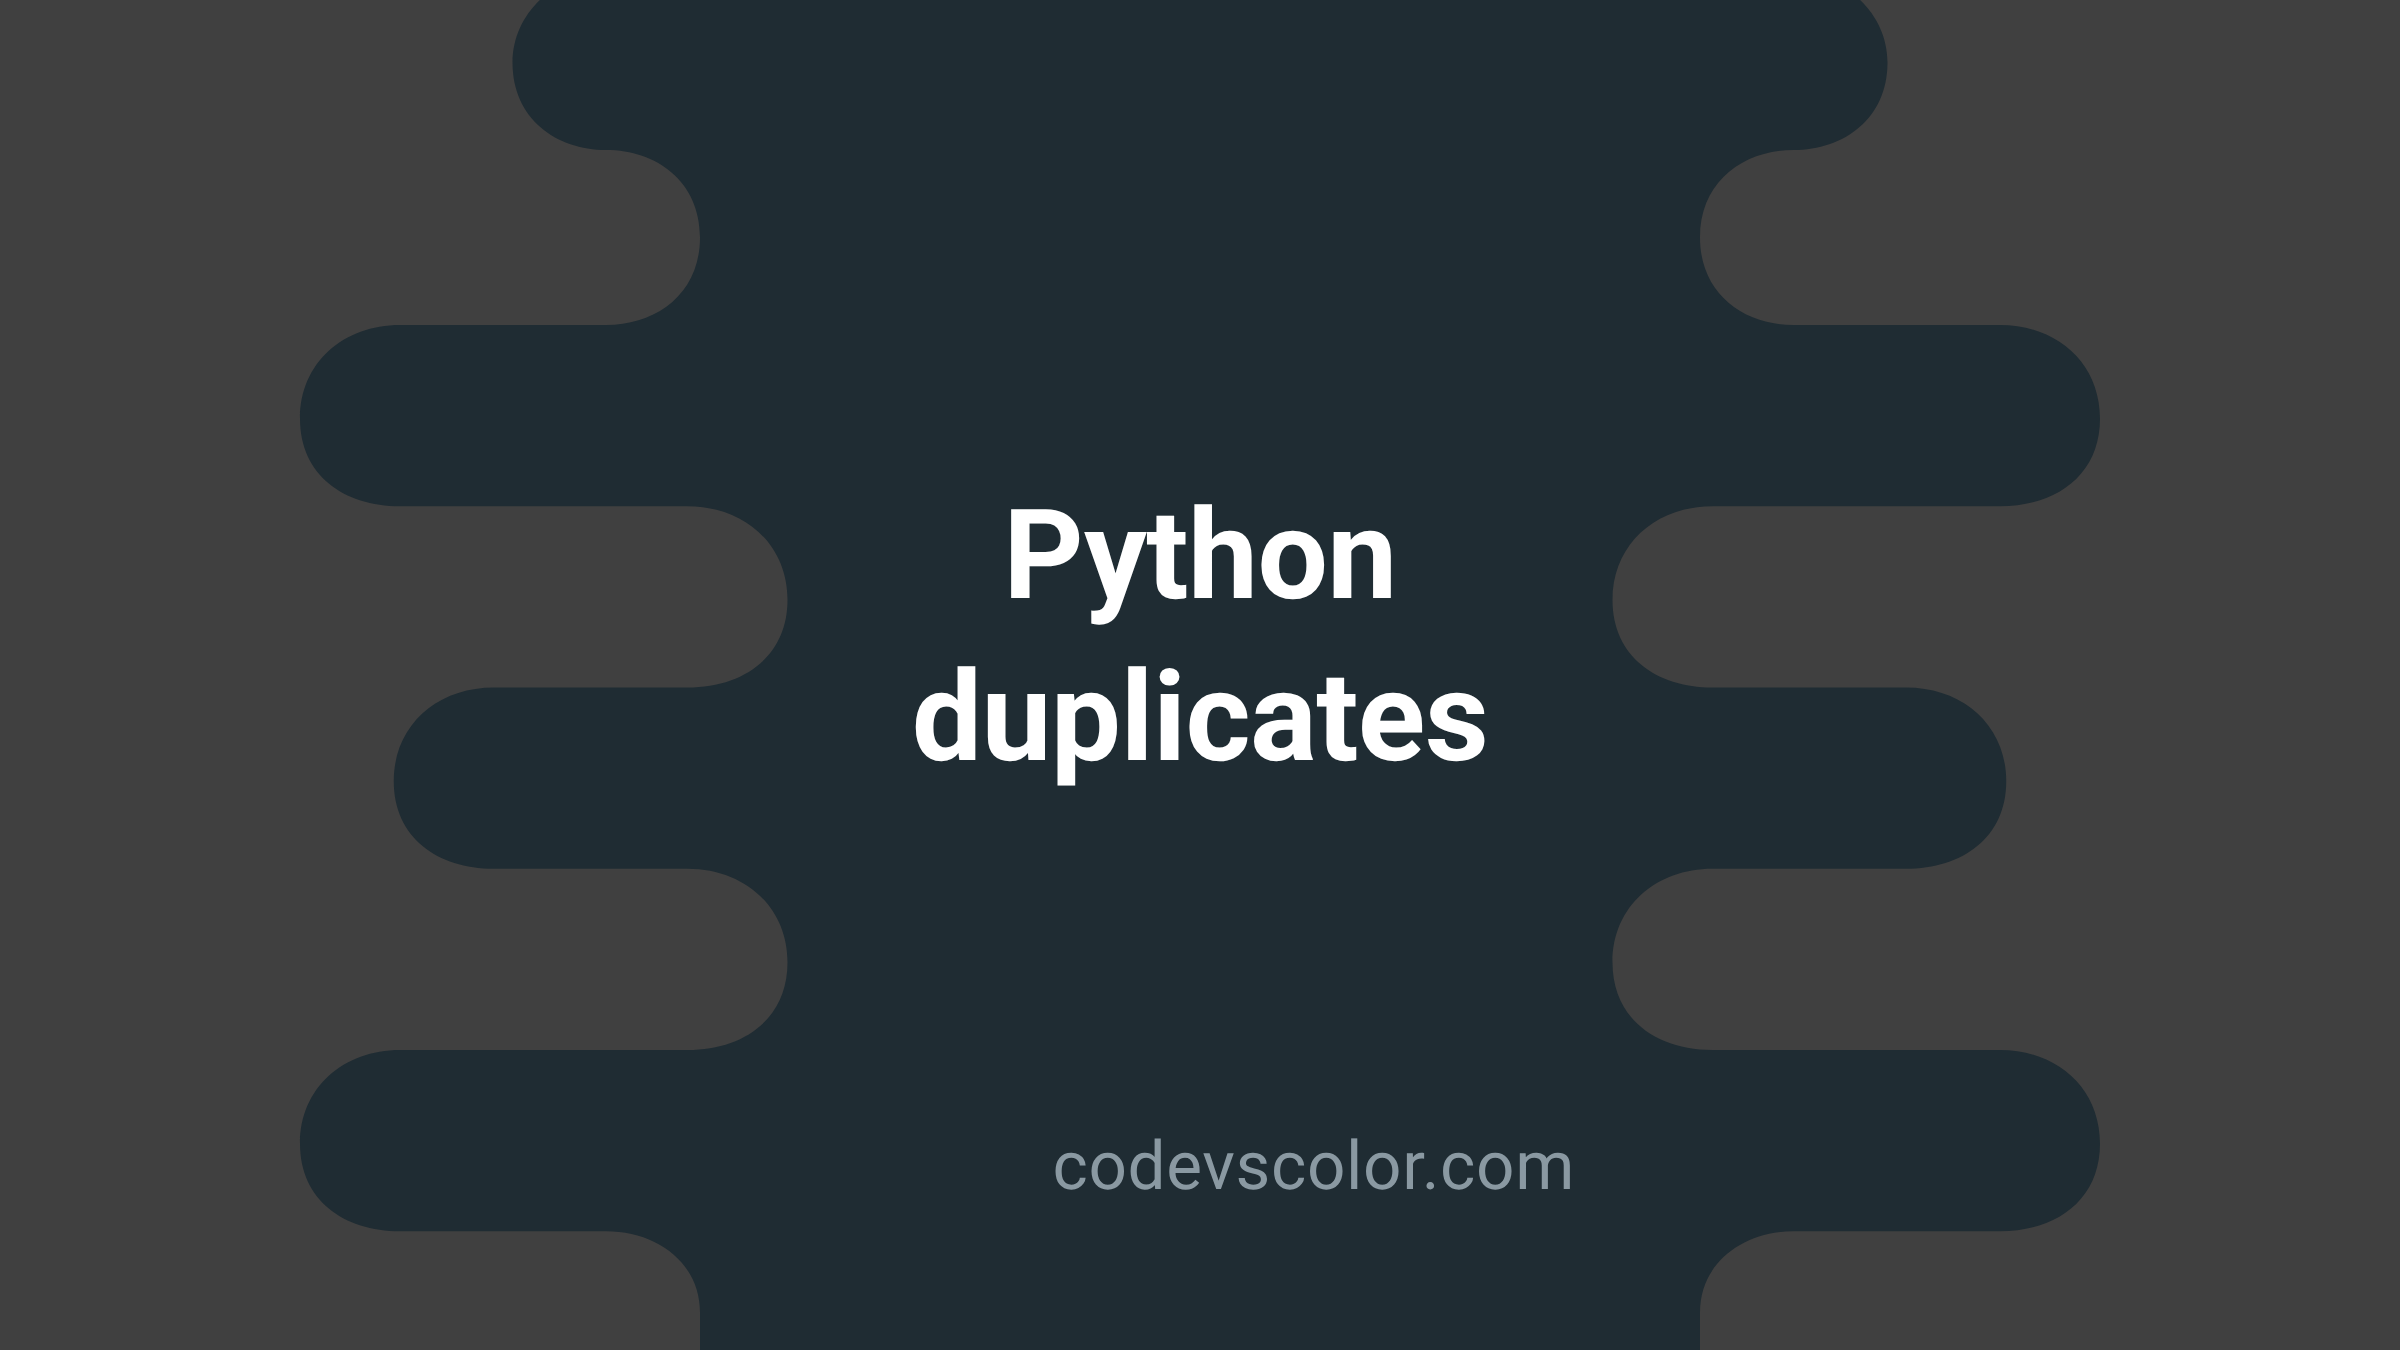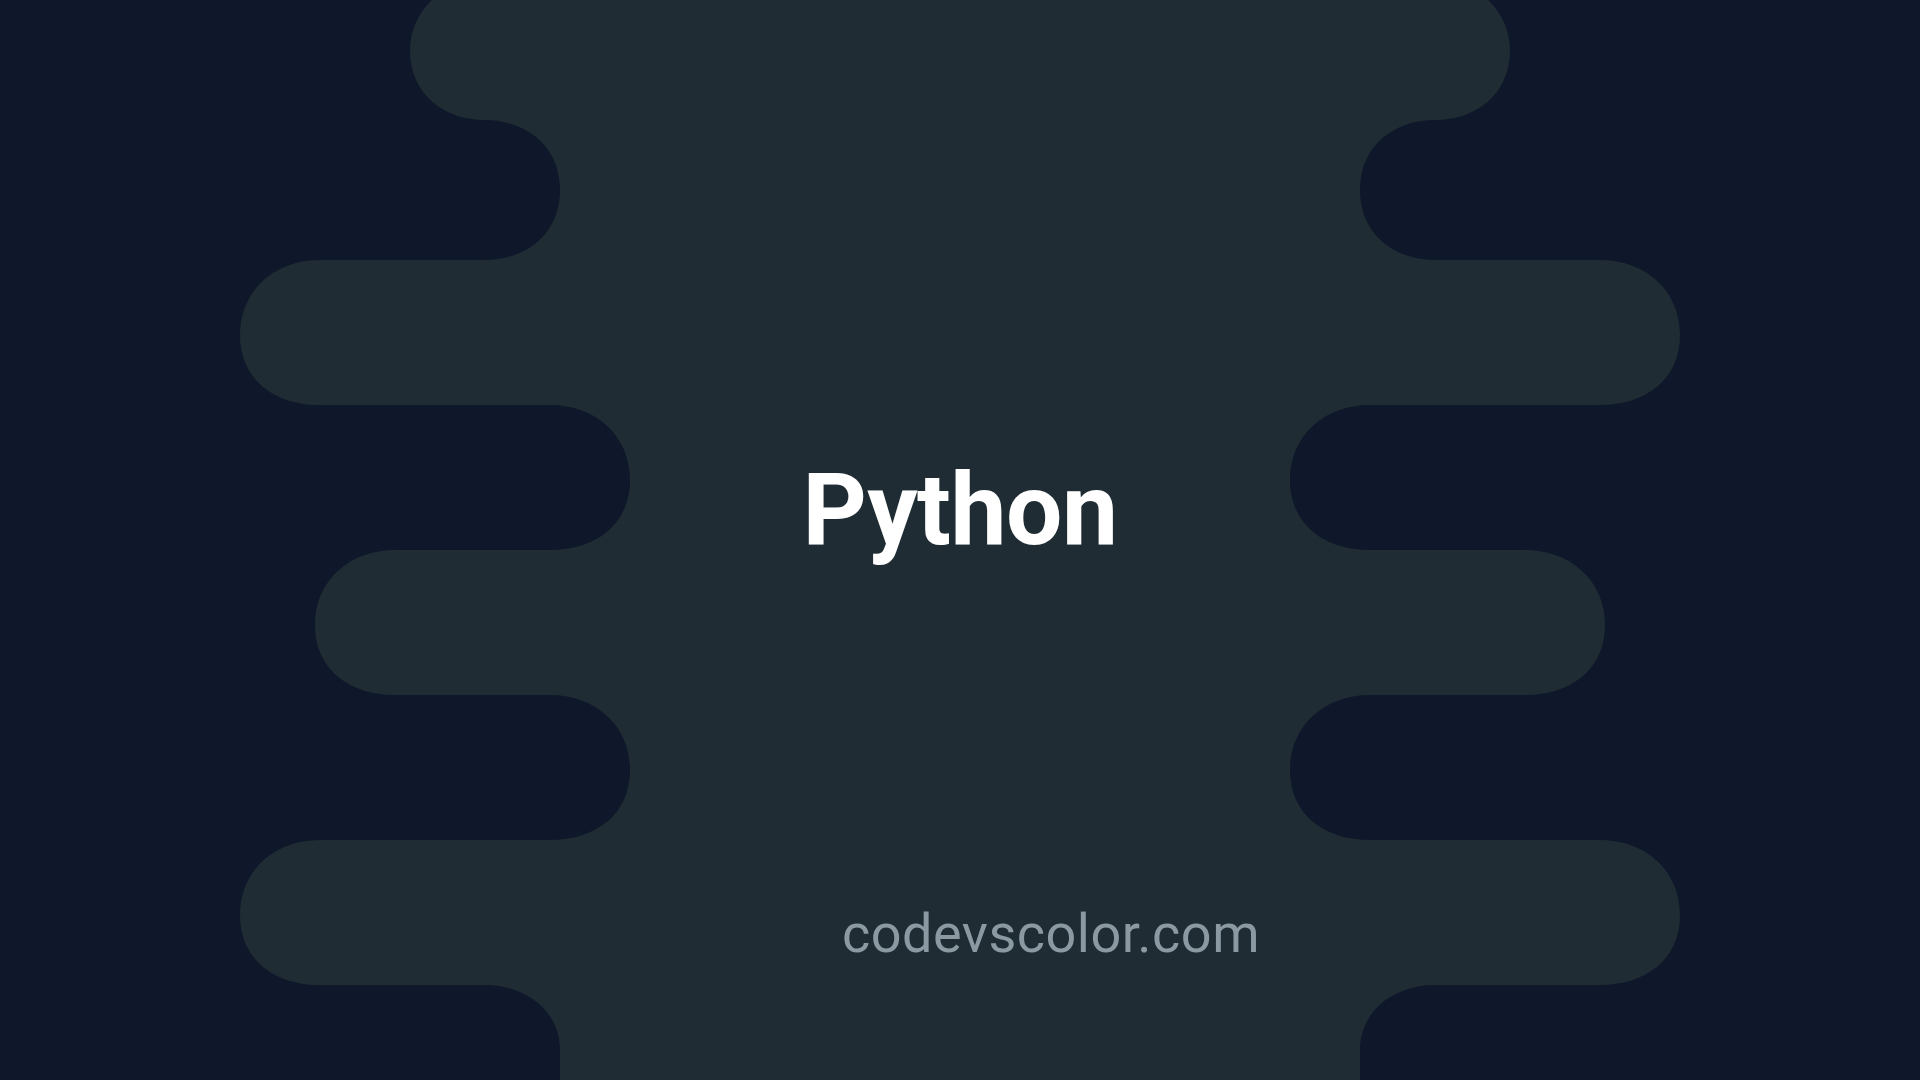--- a/index.html
+++ b/index.html
@@ -5,21 +5,21 @@
   * { margin: 0; padding: 0; box-sizing: border-box; }
   html, body { width: 1920px; height: 1080px; overflow: hidden; }
   body {
     font-family: -apple-system, BlinkMacSystemFont, "Segoe UI", Roboto, Helvetica, Arial, sans-serif;
     background: #5f7887;
   }
   .canvas {
     position: relative;
     width: 1920px;
     height: 1080px;
-    background: #0f172a;
+    background: #404040;
   }
   .blob {
     position: absolute;
     inset: 0;
     width: 100%;
     height: 100%;
   }
   .content {
     position: absolute;
     inset: 0;
@@ -102,17 +102,18 @@
       C 560 145 525 120 485 120
       C 445 120 410 95 410 50
       C 410 10 445 -20 480 -20
       Z
     "></path>
   </svg>
 
   <div class="content">
     <h1 class="title">
       <span>Python</span>
+      <span>duplicates</span>
     </h1>
   </div>
 
   <div class="watermark">codevscolor.com</div>
 </div>
 
 </body></html>

